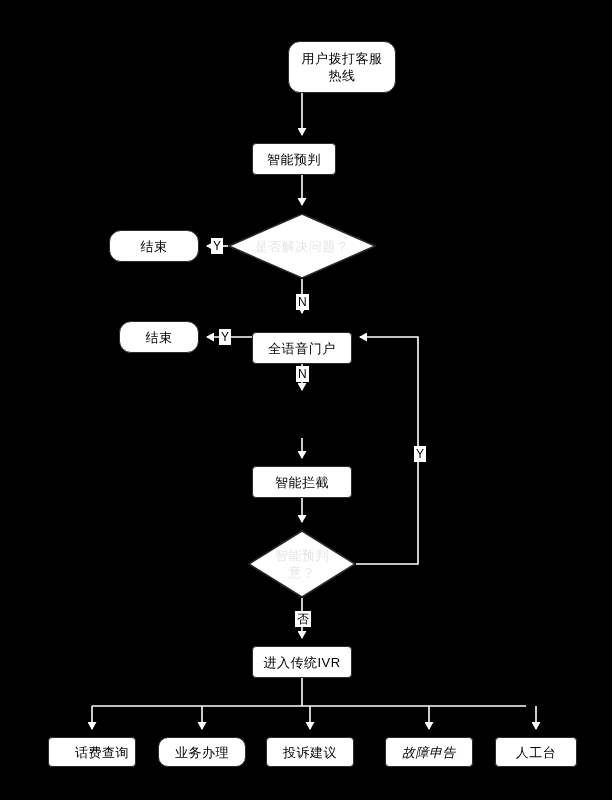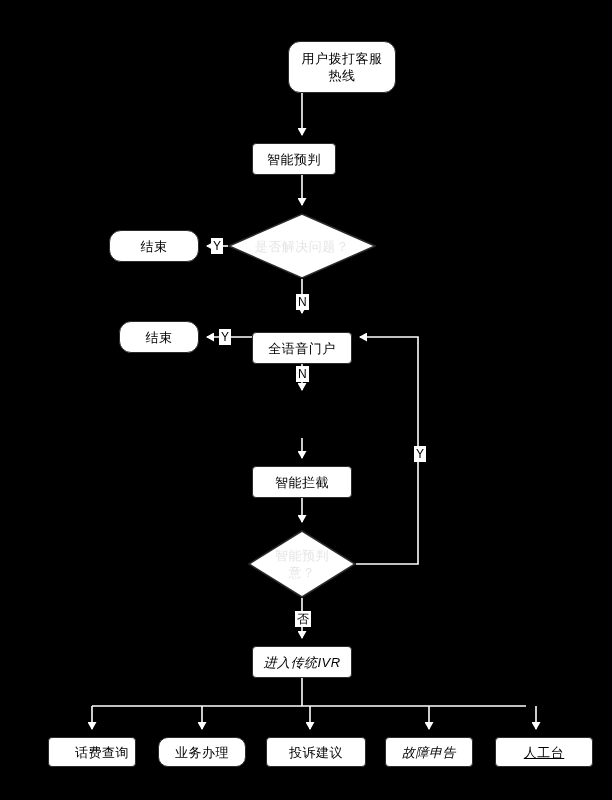--- a/index.html
+++ b/index.html
@@ -148,31 +148,31 @@
   <div class="node round" style="left:252px; top:466px; width:100px; height:32px;">智能拦截</div>
 
   <div class="diamond-wrap" style="left:248px; top:530px; width:108px; height:68px;">
     <svg class="diamond-shape" viewBox="0 0 108 68" preserveAspectRatio="none">
       <polygon points="54,1 107,34 54,67 1,34" fill="#ffffff" stroke="#2b2b2b" stroke-width="1.5"></polygon>
     </svg>
     <div class="diamond-label">智能预判
 意？</div>
   </div>
 
-  <div class="node round" style="left:252px; top:646px; width:100px; height:32px;font-style:italic;">进入传统IVR</div>
+  <div class="node round" style="left:252px; top:646px; width:100px; height:32px;">进入传统IVR</div>
 
   <div class="node round" style="left:48px; top:737px; width:88px; height:30px;padding-left:20px;">话费查询</div>
 
   <div class="node round" style="left:158px; top:737px; width:88px; height:30px;border-radius:10px;">业务办理</div>
 
-  <div class="node round" style="left:266px; top:737px; width:100px; height:30px;">投诉建议</div>
+  <div class="node round" style="left:266px; top:737px; width:88px; height:30px;">投诉建议</div>
 
   <div class="node round" style="left:385px; top:737px; width:88px; height:30px;font-style:italic;">故障申告</div>
 
-  <div class="node round" style="left:495px; top:737px; width:98px; height:30px;text-decoration:underline;">人工台</div>
+  <div class="node round" style="left:495px; top:737px; width:82px; height:30px;">人工台</div>
 
   <div class="edge-label" style="left:211px; top:238px;">Y</div>
   <div class="edge-label" style="left:296px; top:294px;">N</div>
   <div class="edge-label" style="left:219px; top:329px;">Y</div>
   <div class="edge-label" style="left:296px; top:366px;">N</div>
   <div class="edge-label" style="left:414px; top:446px;">Y</div>
   <div class="edge-label" style="left:295px; top:611px;">否</div>
 
 </div>
 

